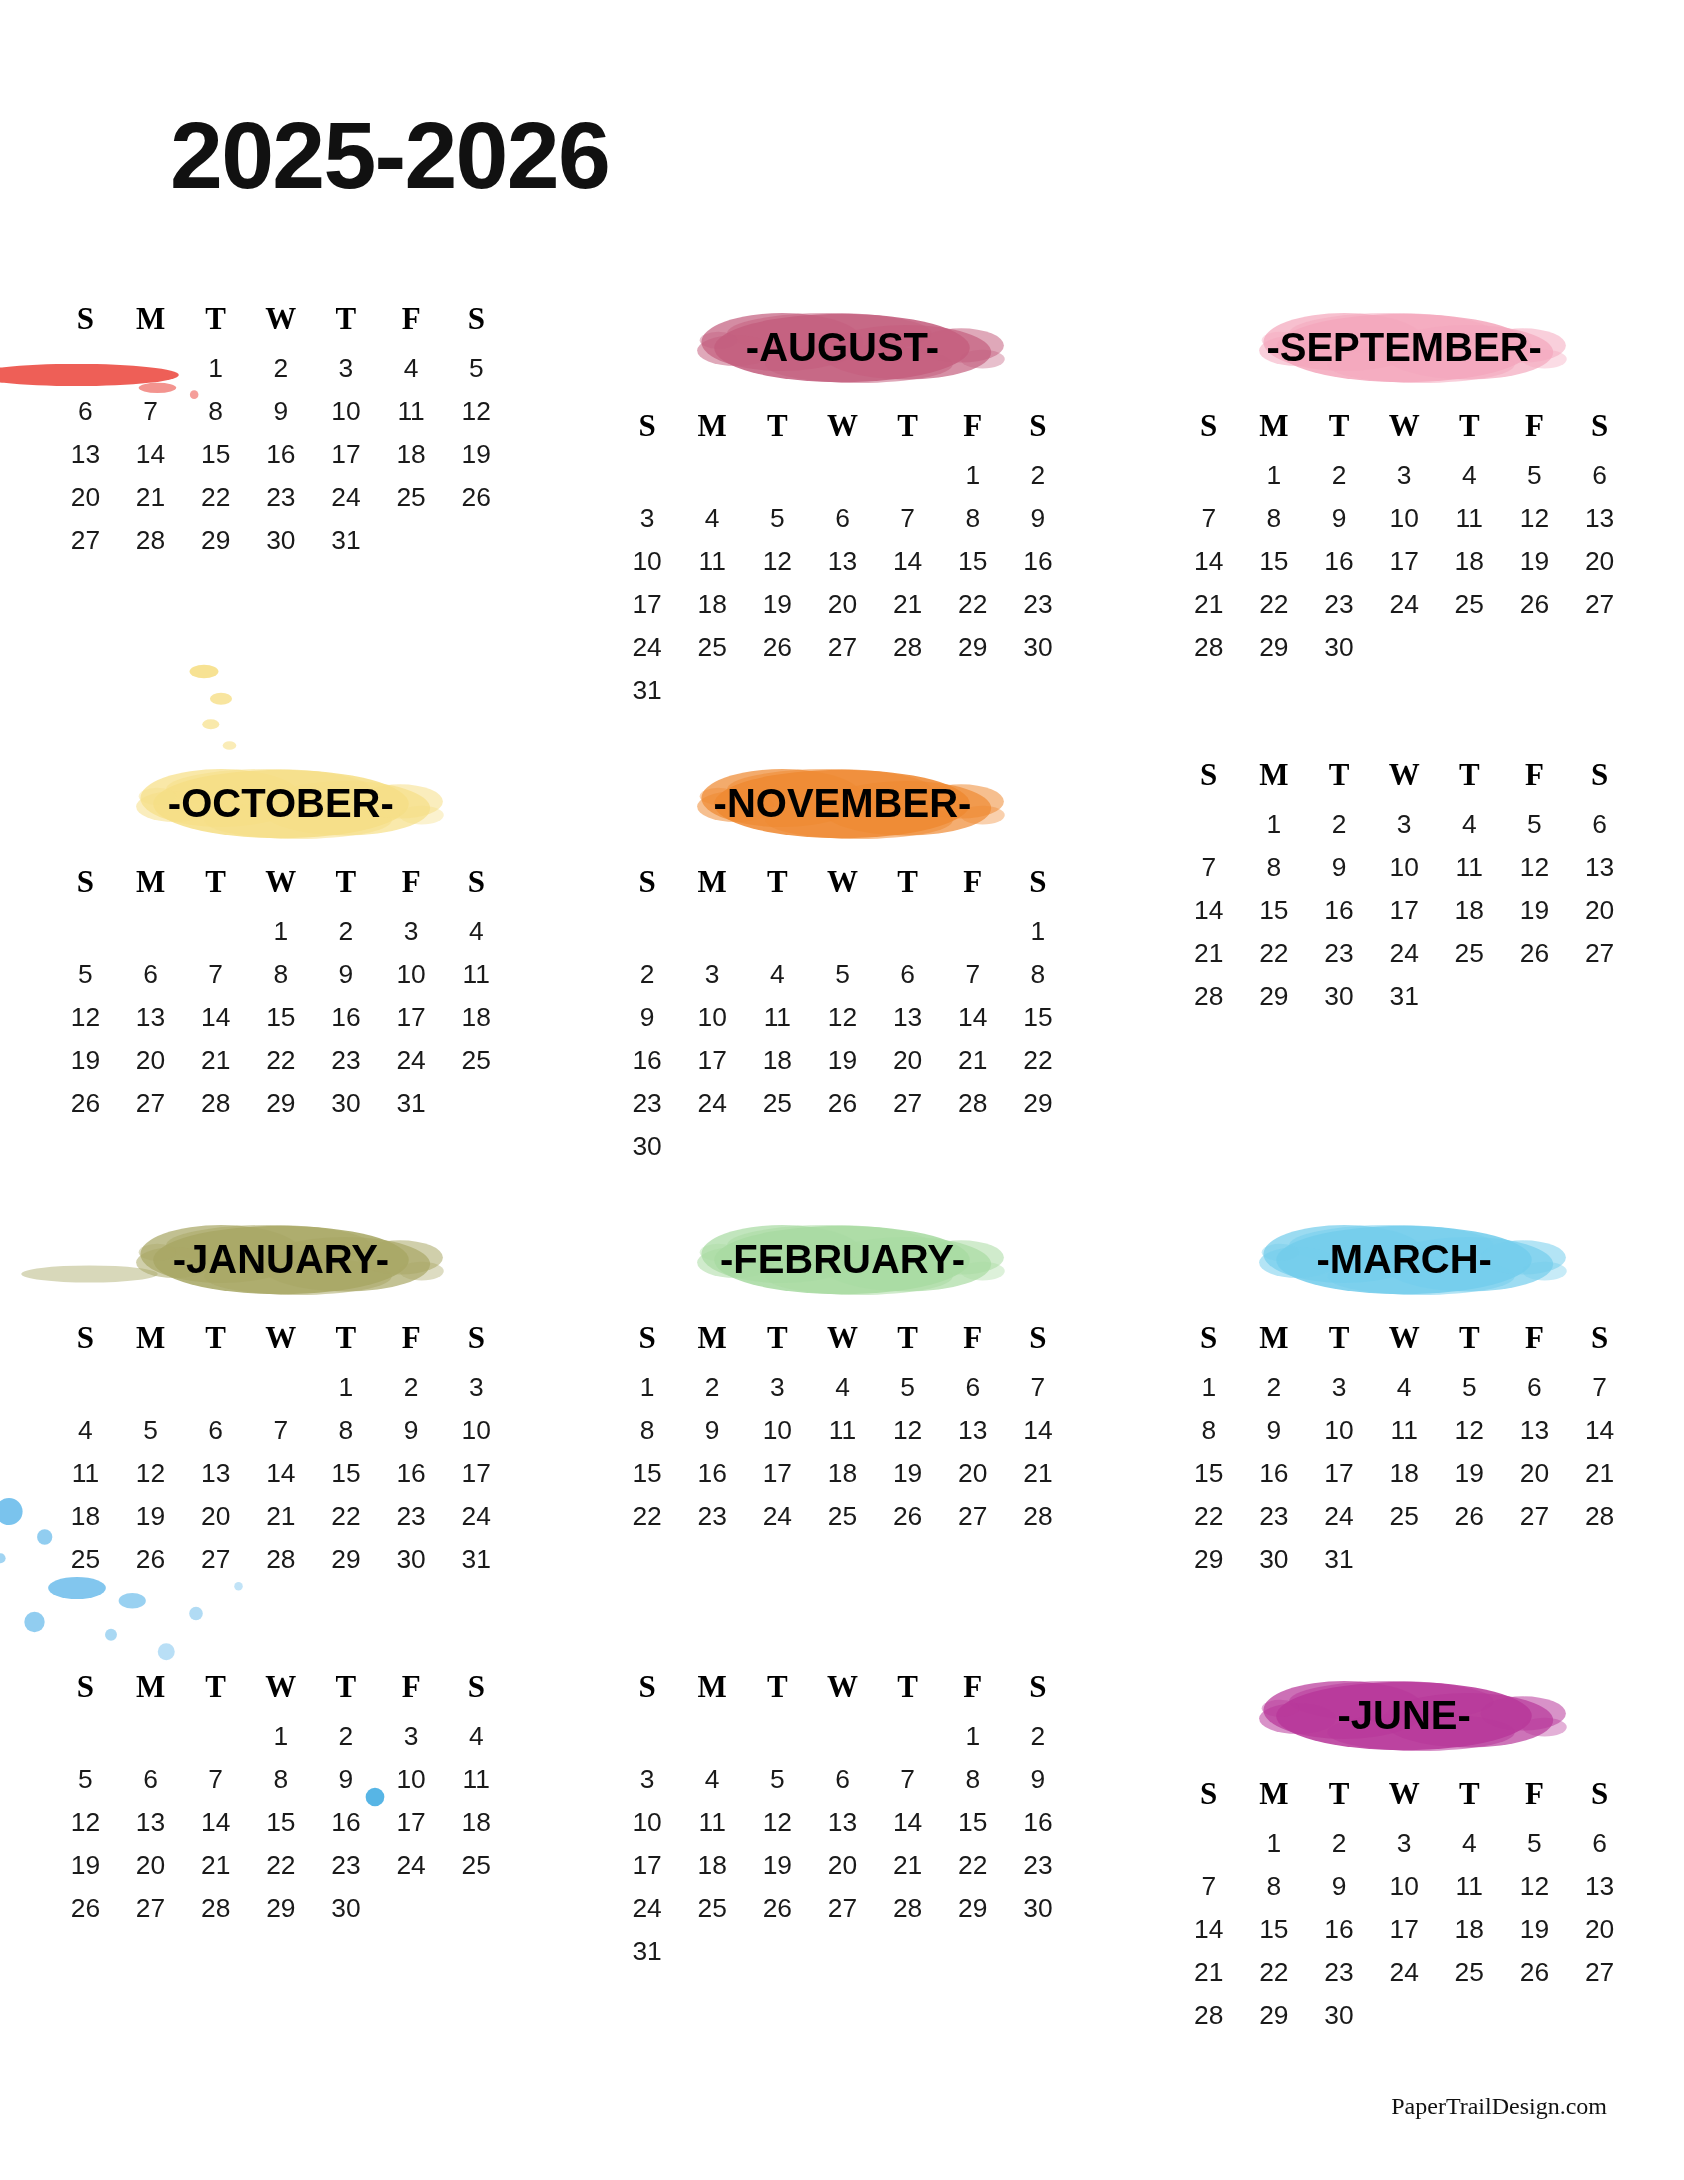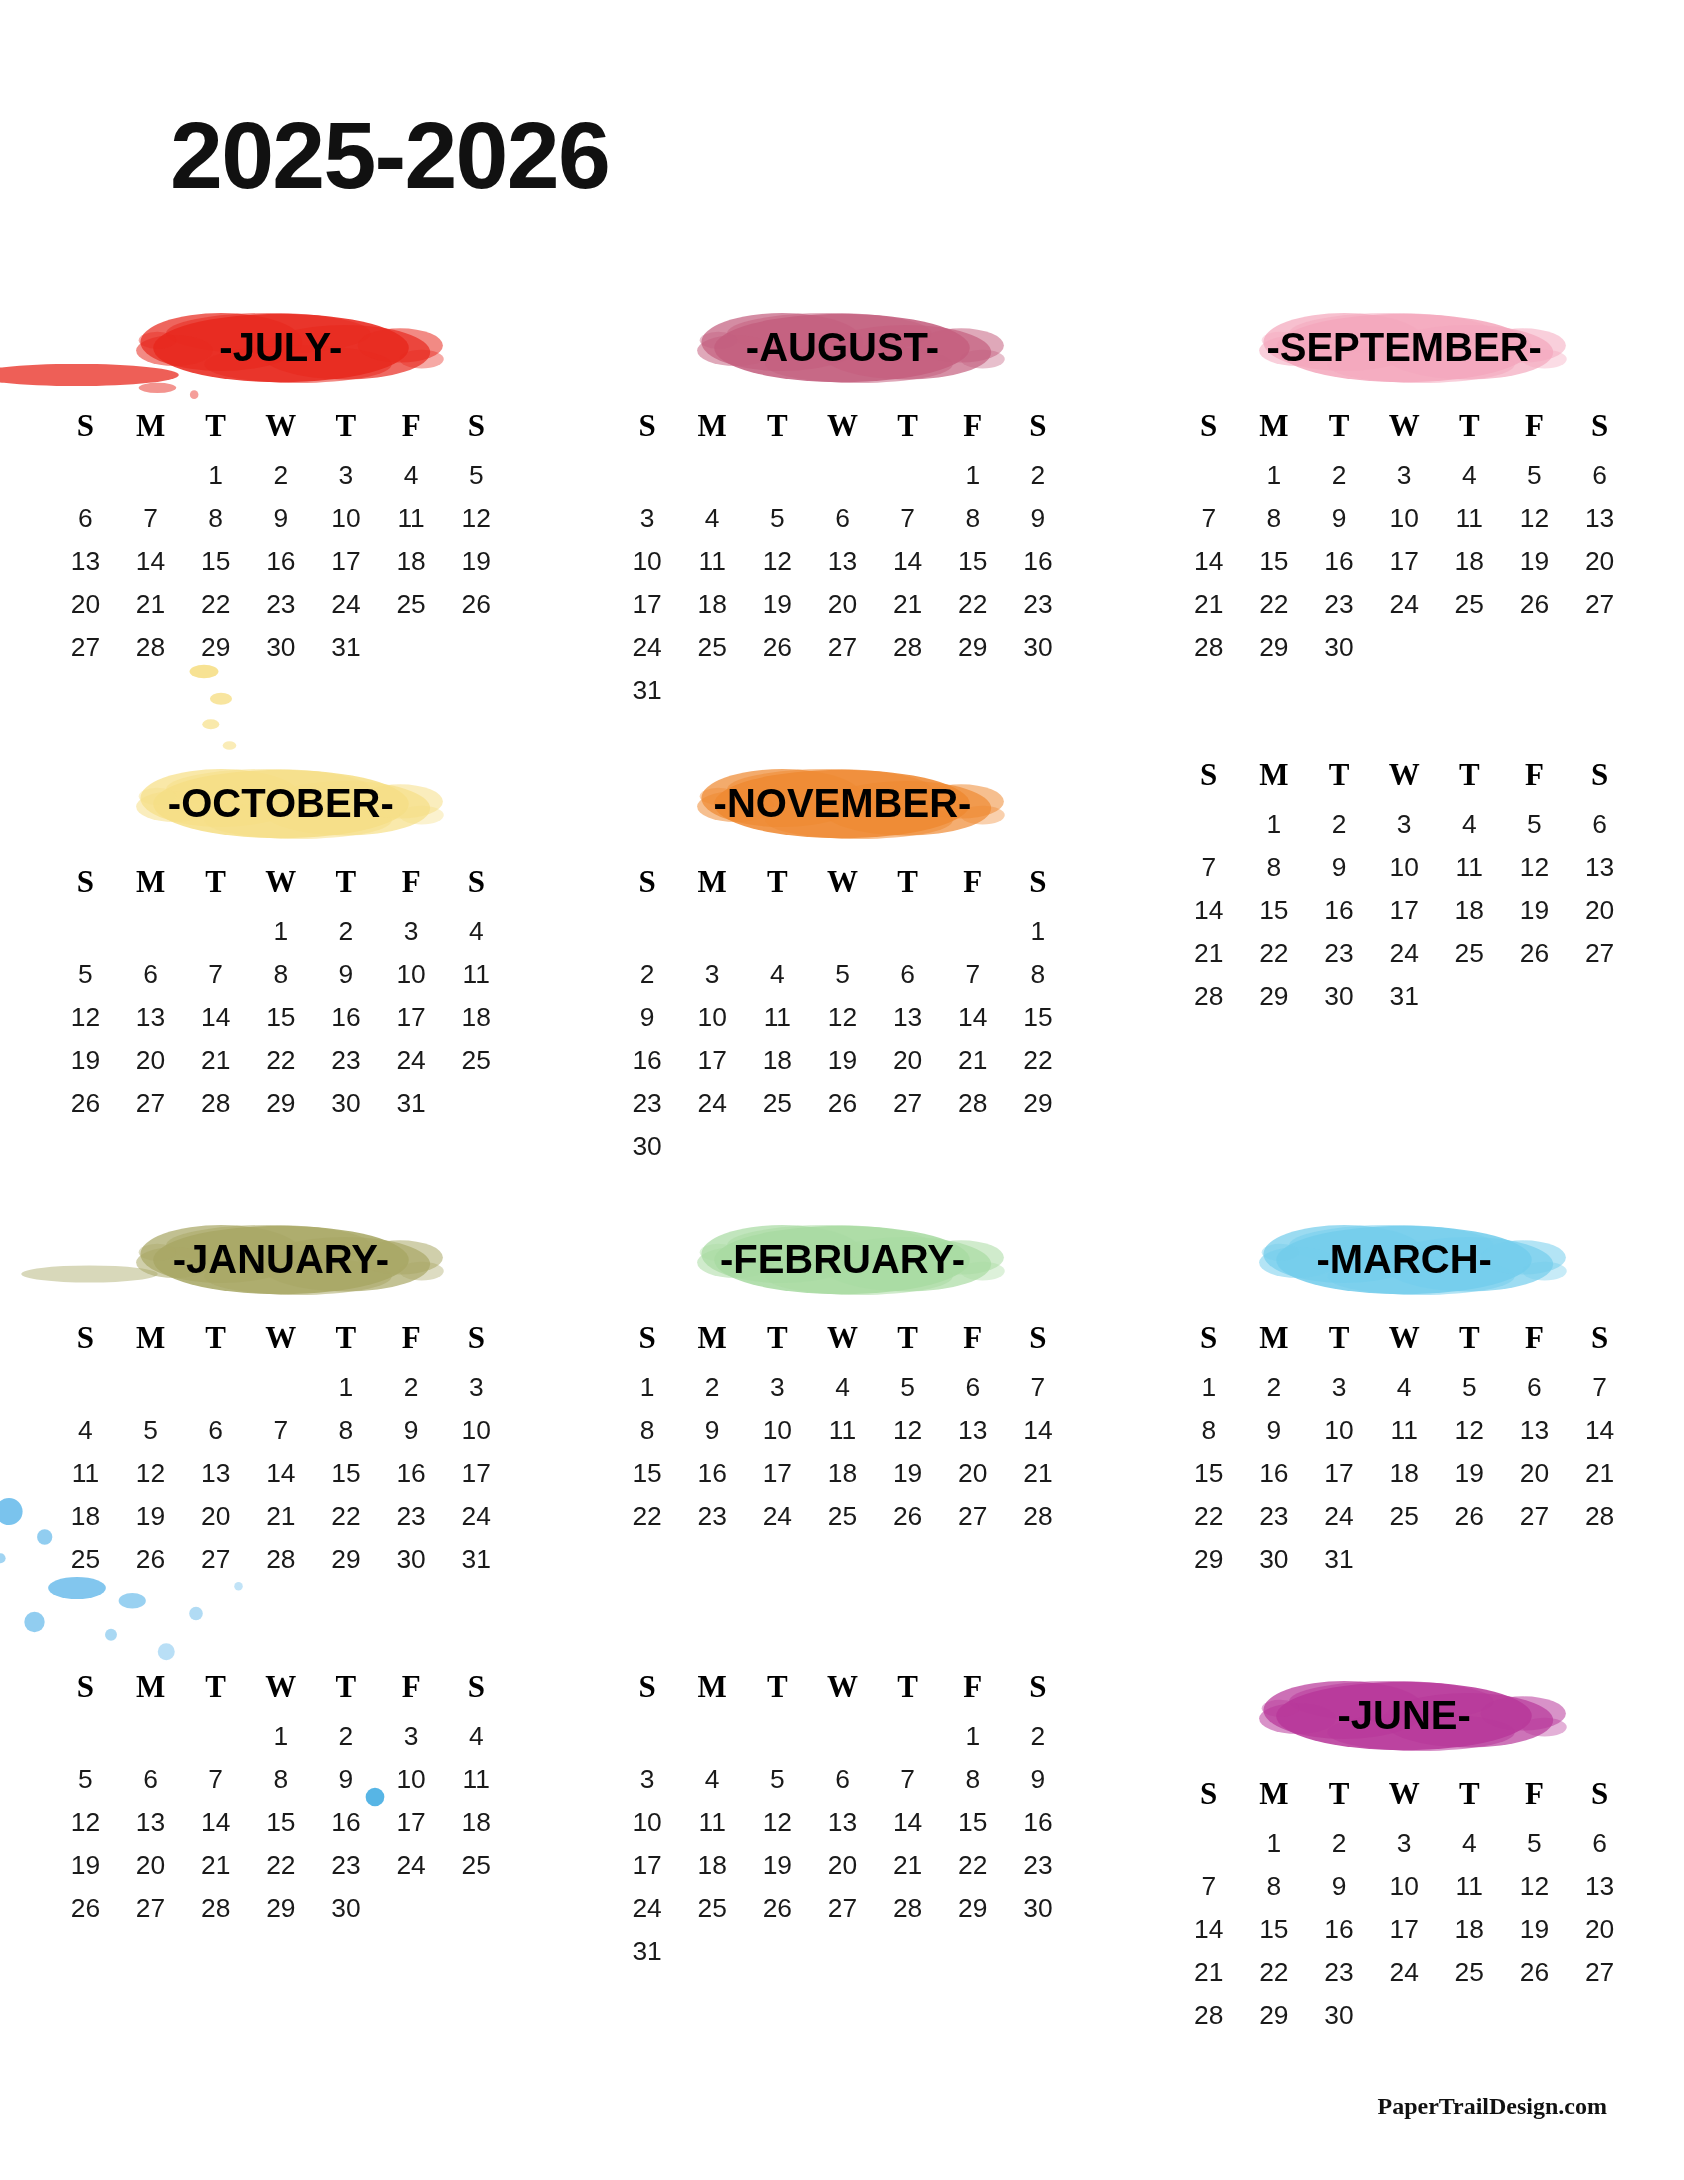--- a/index.html
+++ b/index.html
@@ -95,21 +95,21 @@
     font-family: "Liberation Sans", sans-serif;
     color: #1a1a1a;
   }
 
   
   .footer-credit {
     position: absolute;
     right: 78px;
     bottom: 61px;
     font-size: 24px;
-    font-weight: 700;
+    font-weight: 400;
     font-family: "Liberation Serif", serif;
     color: #111;
   }
 
   
   .stray {
     position: absolute;
     pointer-events: none;
     z-index: 0;
   }
@@ -144,36 +144,20 @@
   <circle cx="300" cy="118" r="5" fill="#63b8ea" opacity="0.4"></circle>
 </svg>
 <svg class="stray" style="left:358px; top:1780px;" width="34" height="34" viewBox="0 0 40 40">
   <circle cx="20" cy="20" r="11" fill="#39a8e0" opacity="0.85"></circle>
 </svg>
 
 <div class="page-title">2025-2026</div>
 
 <div class="calendar-grid">
     <div class="month-block">
-      <div class="month-header">
-        <svg class="splash" viewBox="0 0 440 110" preserveAspectRatio="none">
-          <g>
-            <ellipse cx="220" cy="55" rx="150" ry="40" fill="#e8291f" opacity="0.88"></ellipse>
-            <ellipse cx="150" cy="48" rx="95" ry="34" fill="#e8291f" opacity="0.72"></ellipse>
-            <ellipse cx="295" cy="60" rx="100" ry="32" fill="#e8291f" opacity="0.7"></ellipse>
-            <ellipse cx="205" cy="38" rx="120" ry="24" fill="#e8291f" opacity="0.55"></ellipse>
-            <ellipse cx="240" cy="74" rx="110" ry="22" fill="#e8291f" opacity="0.55"></ellipse>
-            <ellipse cx="95" cy="58" rx="45" ry="18" fill="#e8291f" opacity="0.55"></ellipse>
-            <ellipse cx="360" cy="52" rx="50" ry="20" fill="#e8291f" opacity="0.55"></ellipse>
-            <ellipse cx="75" cy="46" rx="22" ry="10" fill="#e8291f" opacity="0.4"></ellipse>
-            <ellipse cx="385" cy="68" rx="26" ry="11" fill="#e8291f" opacity="0.4"></ellipse>
-          </g>
-        </svg>
-        <div class="month-name">-JULY-</div>
-      </div>
       <table class="month-table">
         <thead>
           <tr>
             <th>S</th>
             <th>M</th>
             <th>T</th>
             <th>W</th>
             <th>T</th>
             <th>F</th>
             <th>S</th>

